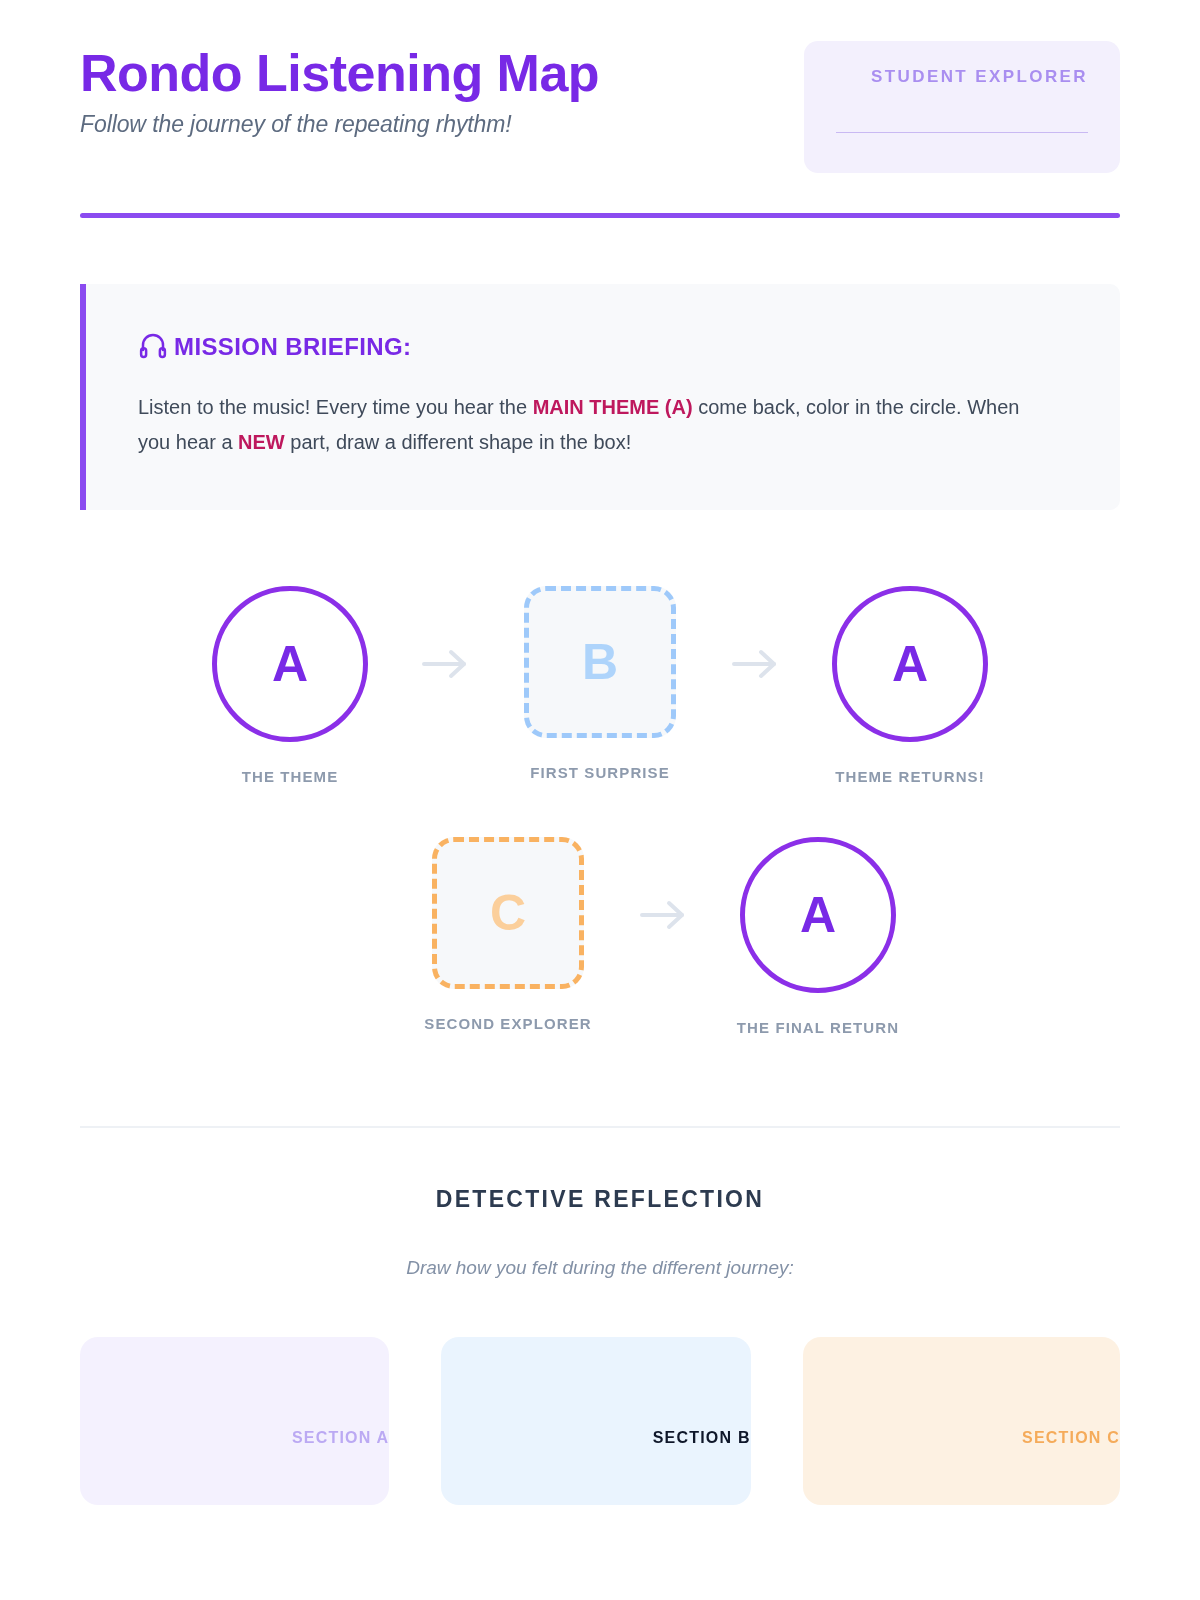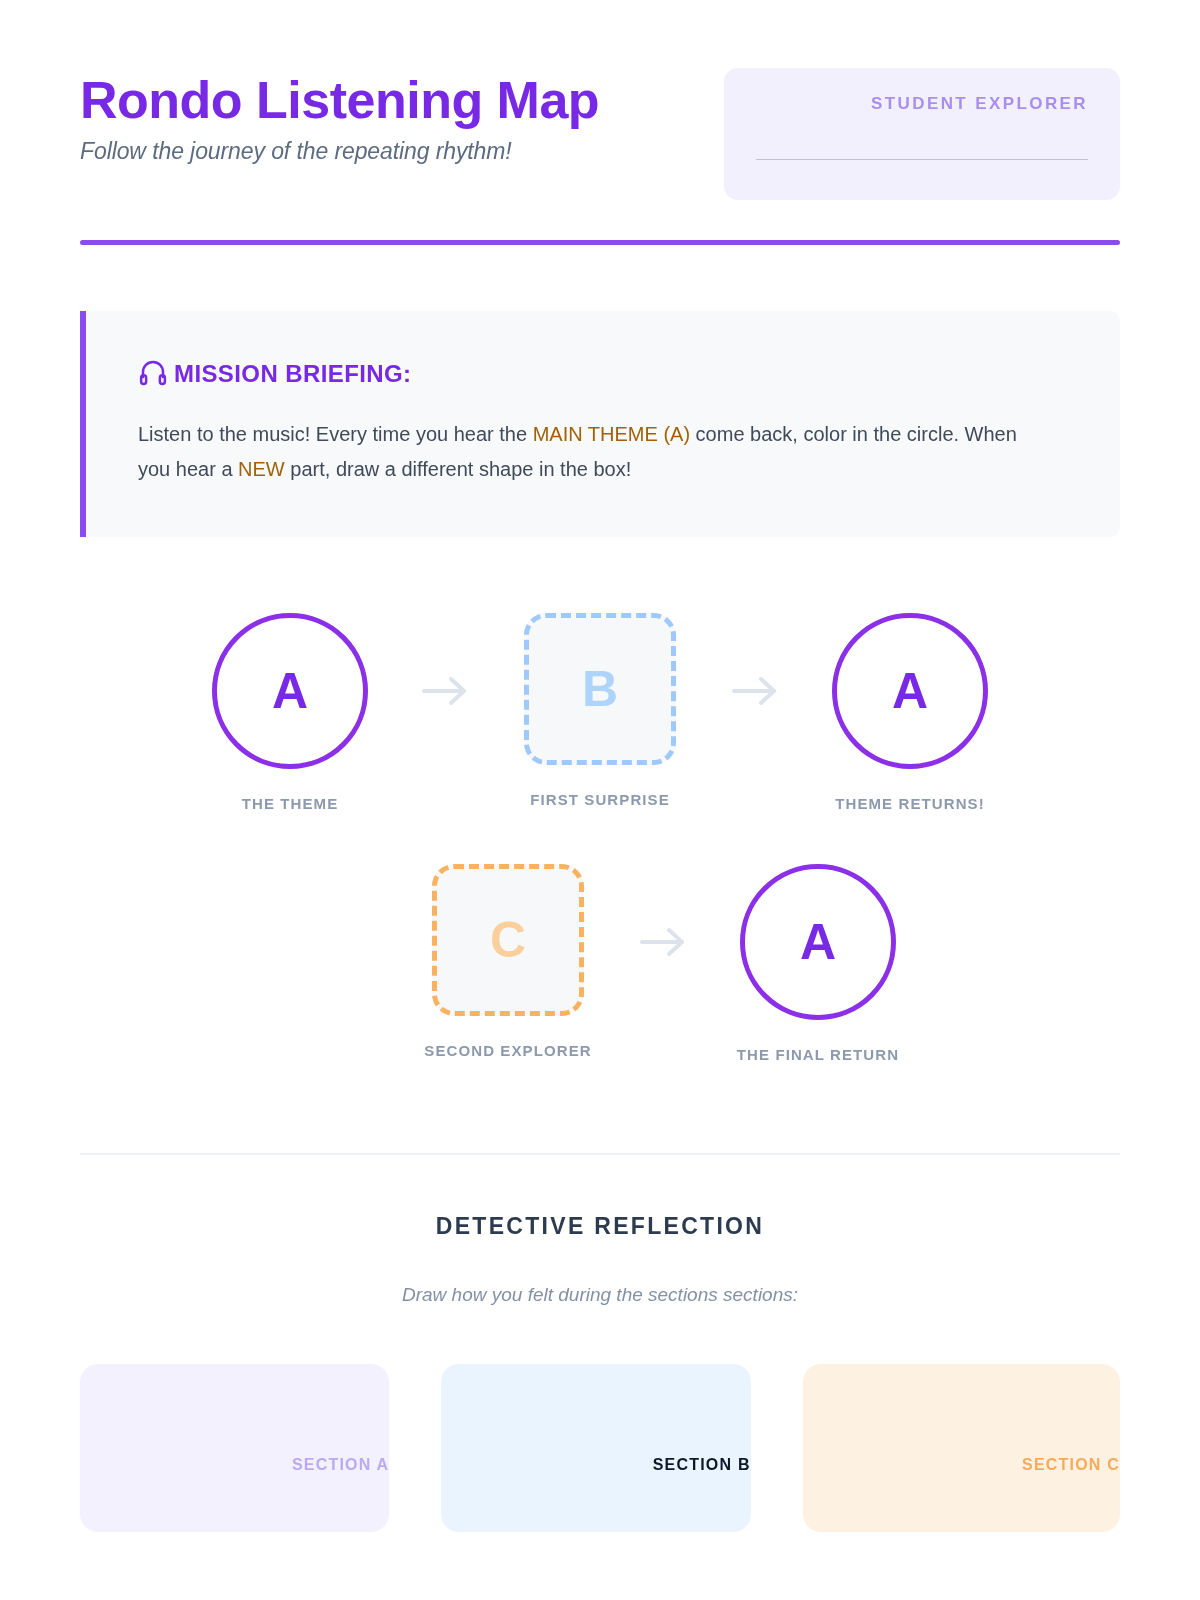--- a/index.html
+++ b/index.html
@@ -17,21 +17,21 @@
     height: 1600px;
     padding: 0 80px;
     position: relative;
   }
 
   
   .header {
     display: flex;
     align-items: flex-start;
     justify-content: space-between;
-    padding-top: 68px;
+    padding-top: 41px;
   }
 
   .header-left { padding-top: 4px; }
 
   .page-title {
     font-size: 52px;
     font-weight: 700;
     color: #7829e6;
     letter-spacing: -0.5px;
     line-height: 1.08;
@@ -39,21 +39,21 @@
 
   .page-subtitle {
     font-size: 23px;
     font-style: italic;
     color: #5d6b80;
     margin-top: 10px;
     letter-spacing: -0.1px;
   }
 
   .explorer-card {
-    width: 396px;
+    width: 316px;
     height: 132px;
     background: #f3f0fd;
     border-radius: 14px;
     padding: 26px 32px 0 32px;
     display: flex;
     flex-direction: column;
     align-items: flex-end;
   }
 
   .explorer-label {
@@ -99,21 +99,21 @@
     color: #7829e6;
   }
 
   .briefing-body {
     margin-top: 26px;
     font-size: 20px;
     line-height: 1.75;
     color: #3f4a5a;
     max-width: 890px;
   }
-  .briefing-body b { font-weight: 400; color: #a16207; }
+  .briefing-body b { font-weight: 700; color: #be185d; }
 
   
   .flow {
     margin-top: 76px;
   }
 
   .flow-row {
     display: flex;
     align-items: flex-start;
     justify-content: center;
@@ -327,21 +327,21 @@
         <div class="shape-circle">A</div>
         <div class="node-label">THE FINAL RETURN</div>
       </div>
     </div>
   </div>
 
   <div class="divider-light"></div>
 
   <div class="reflection">
     <div class="reflection-title">DETECTIVE REFLECTION</div>
-    <div class="reflection-sub">Draw how you felt during the sections sections:</div>
+    <div class="reflection-sub">Draw how you felt during the different journey:</div>
 
     <div class="reflection-boxes">
       <div class="reflect-box rb-a">
         <div class="reflect-label">SECTION A</div>
       </div>
       <div class="reflect-box rb-b">
         <div class="reflect-label">SECTION B</div>
       </div>
       <div class="reflect-box rb-c">
         <div class="reflect-label">SECTION C</div>

